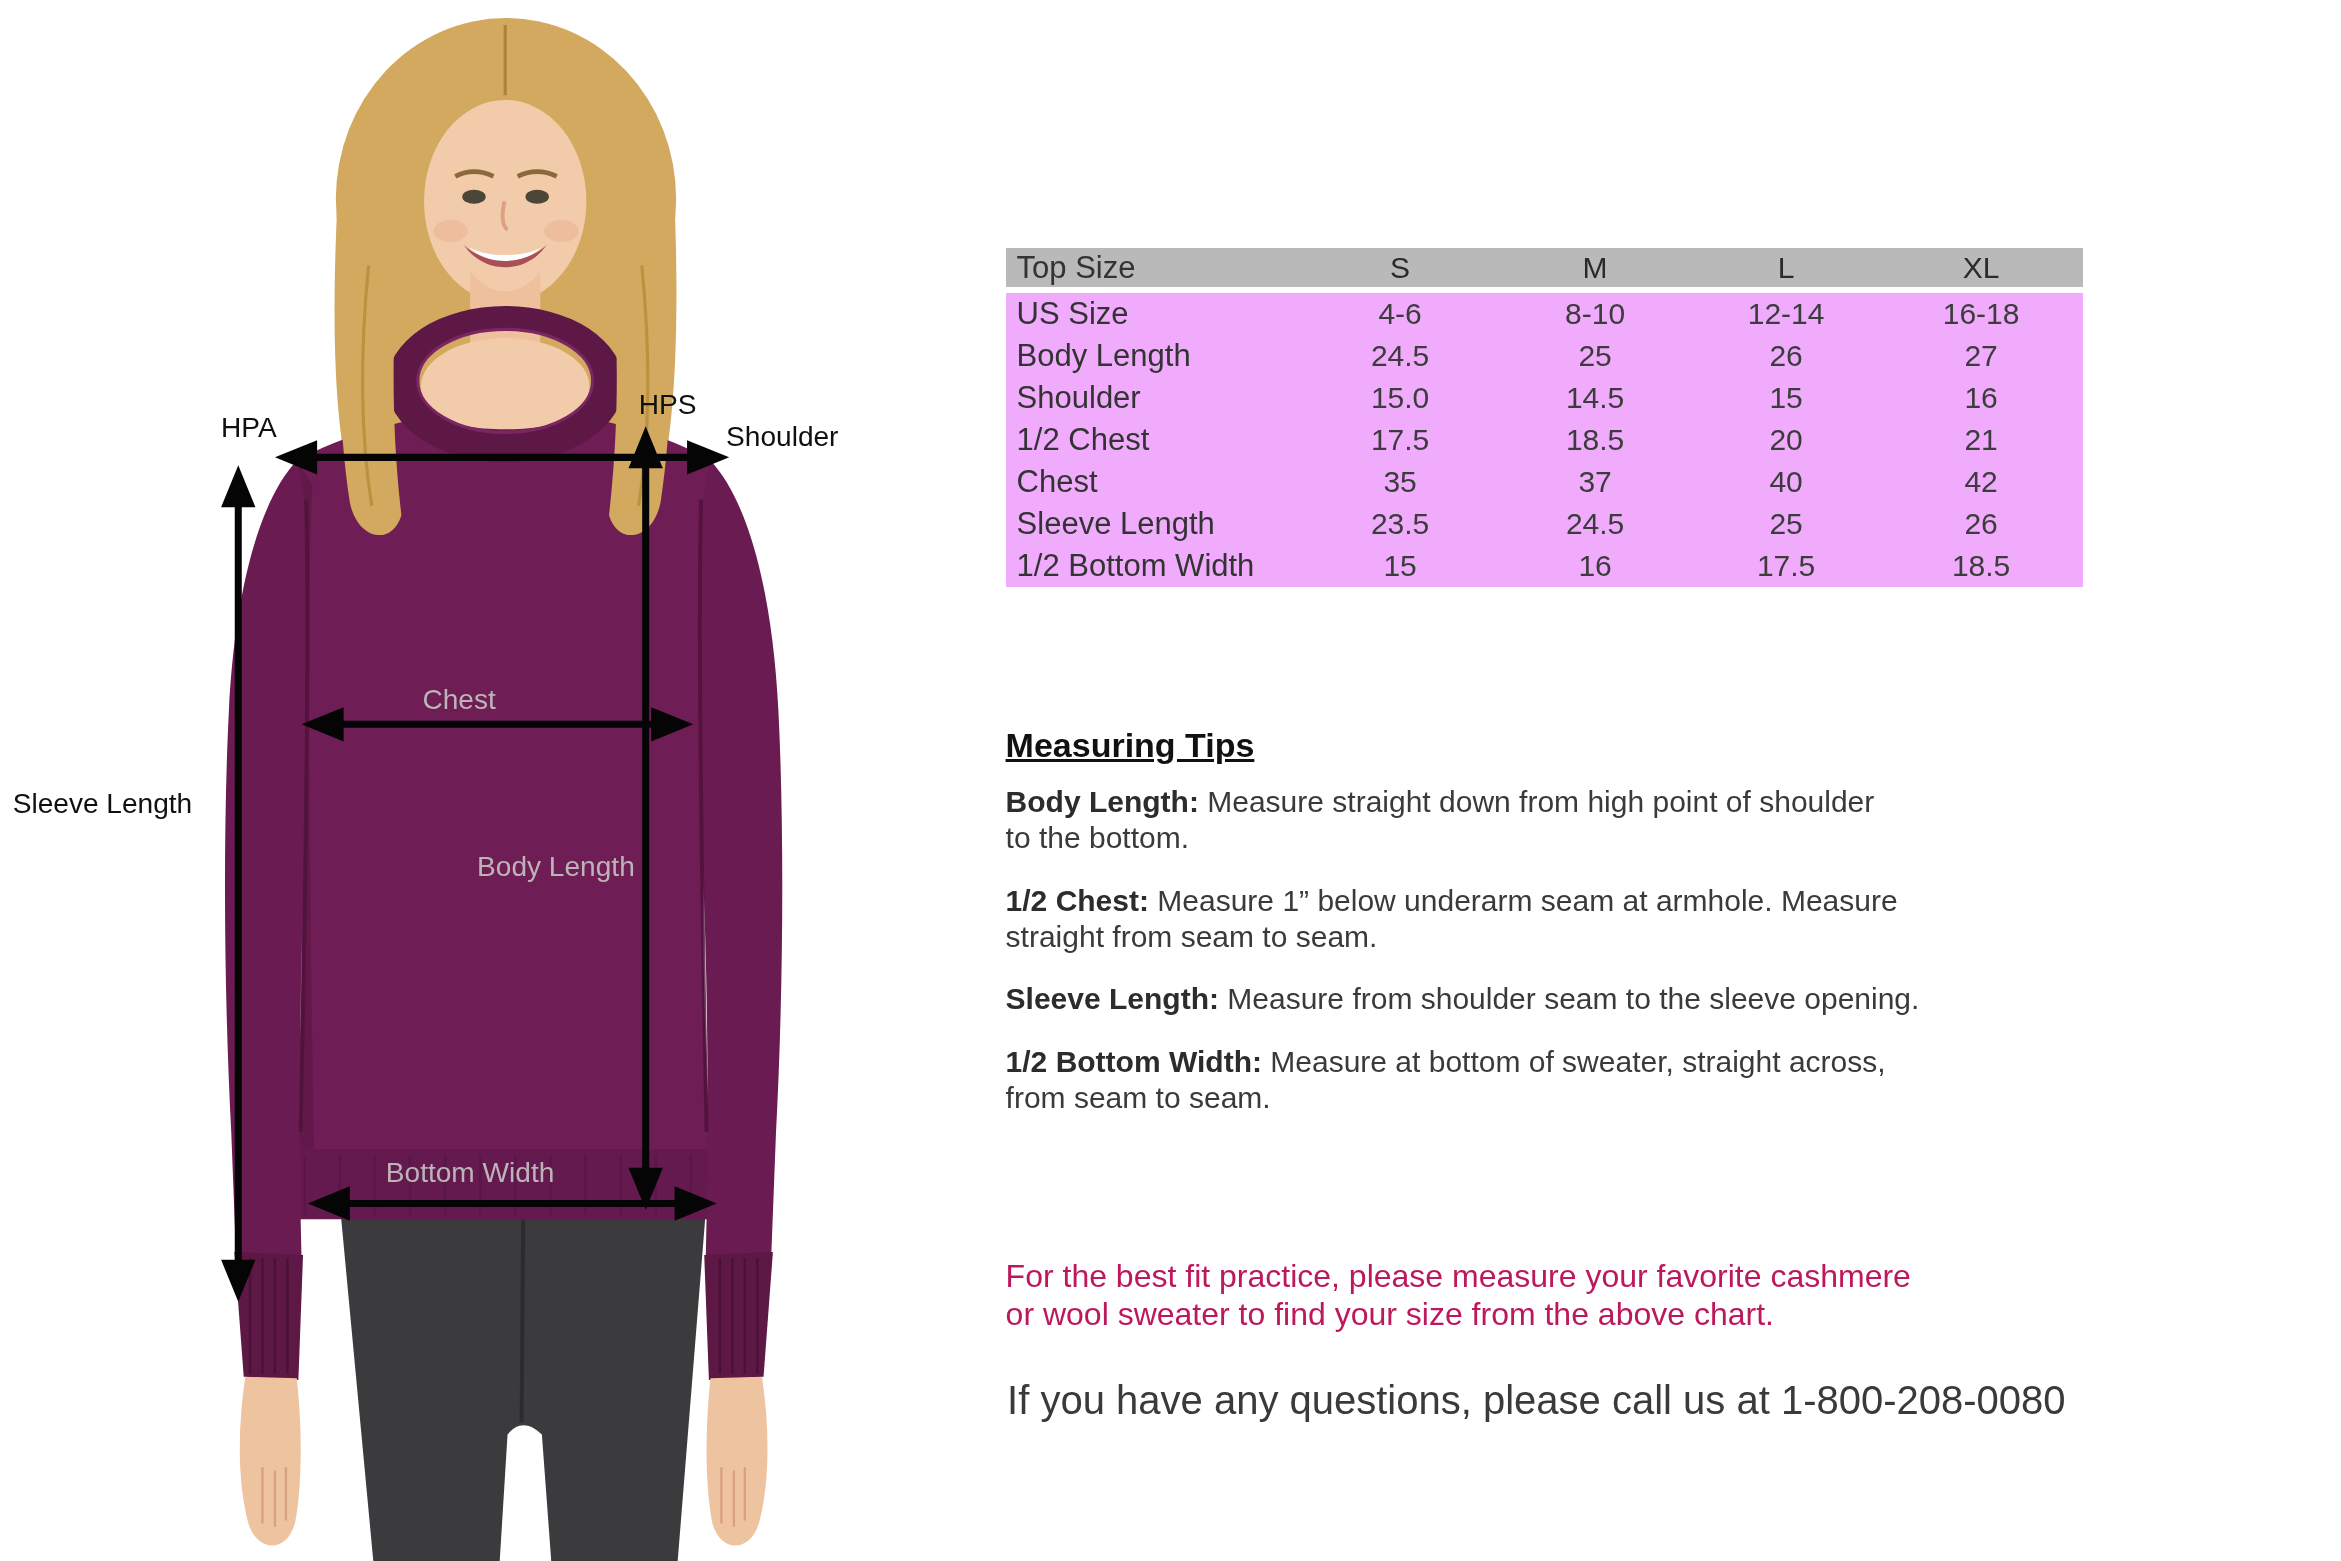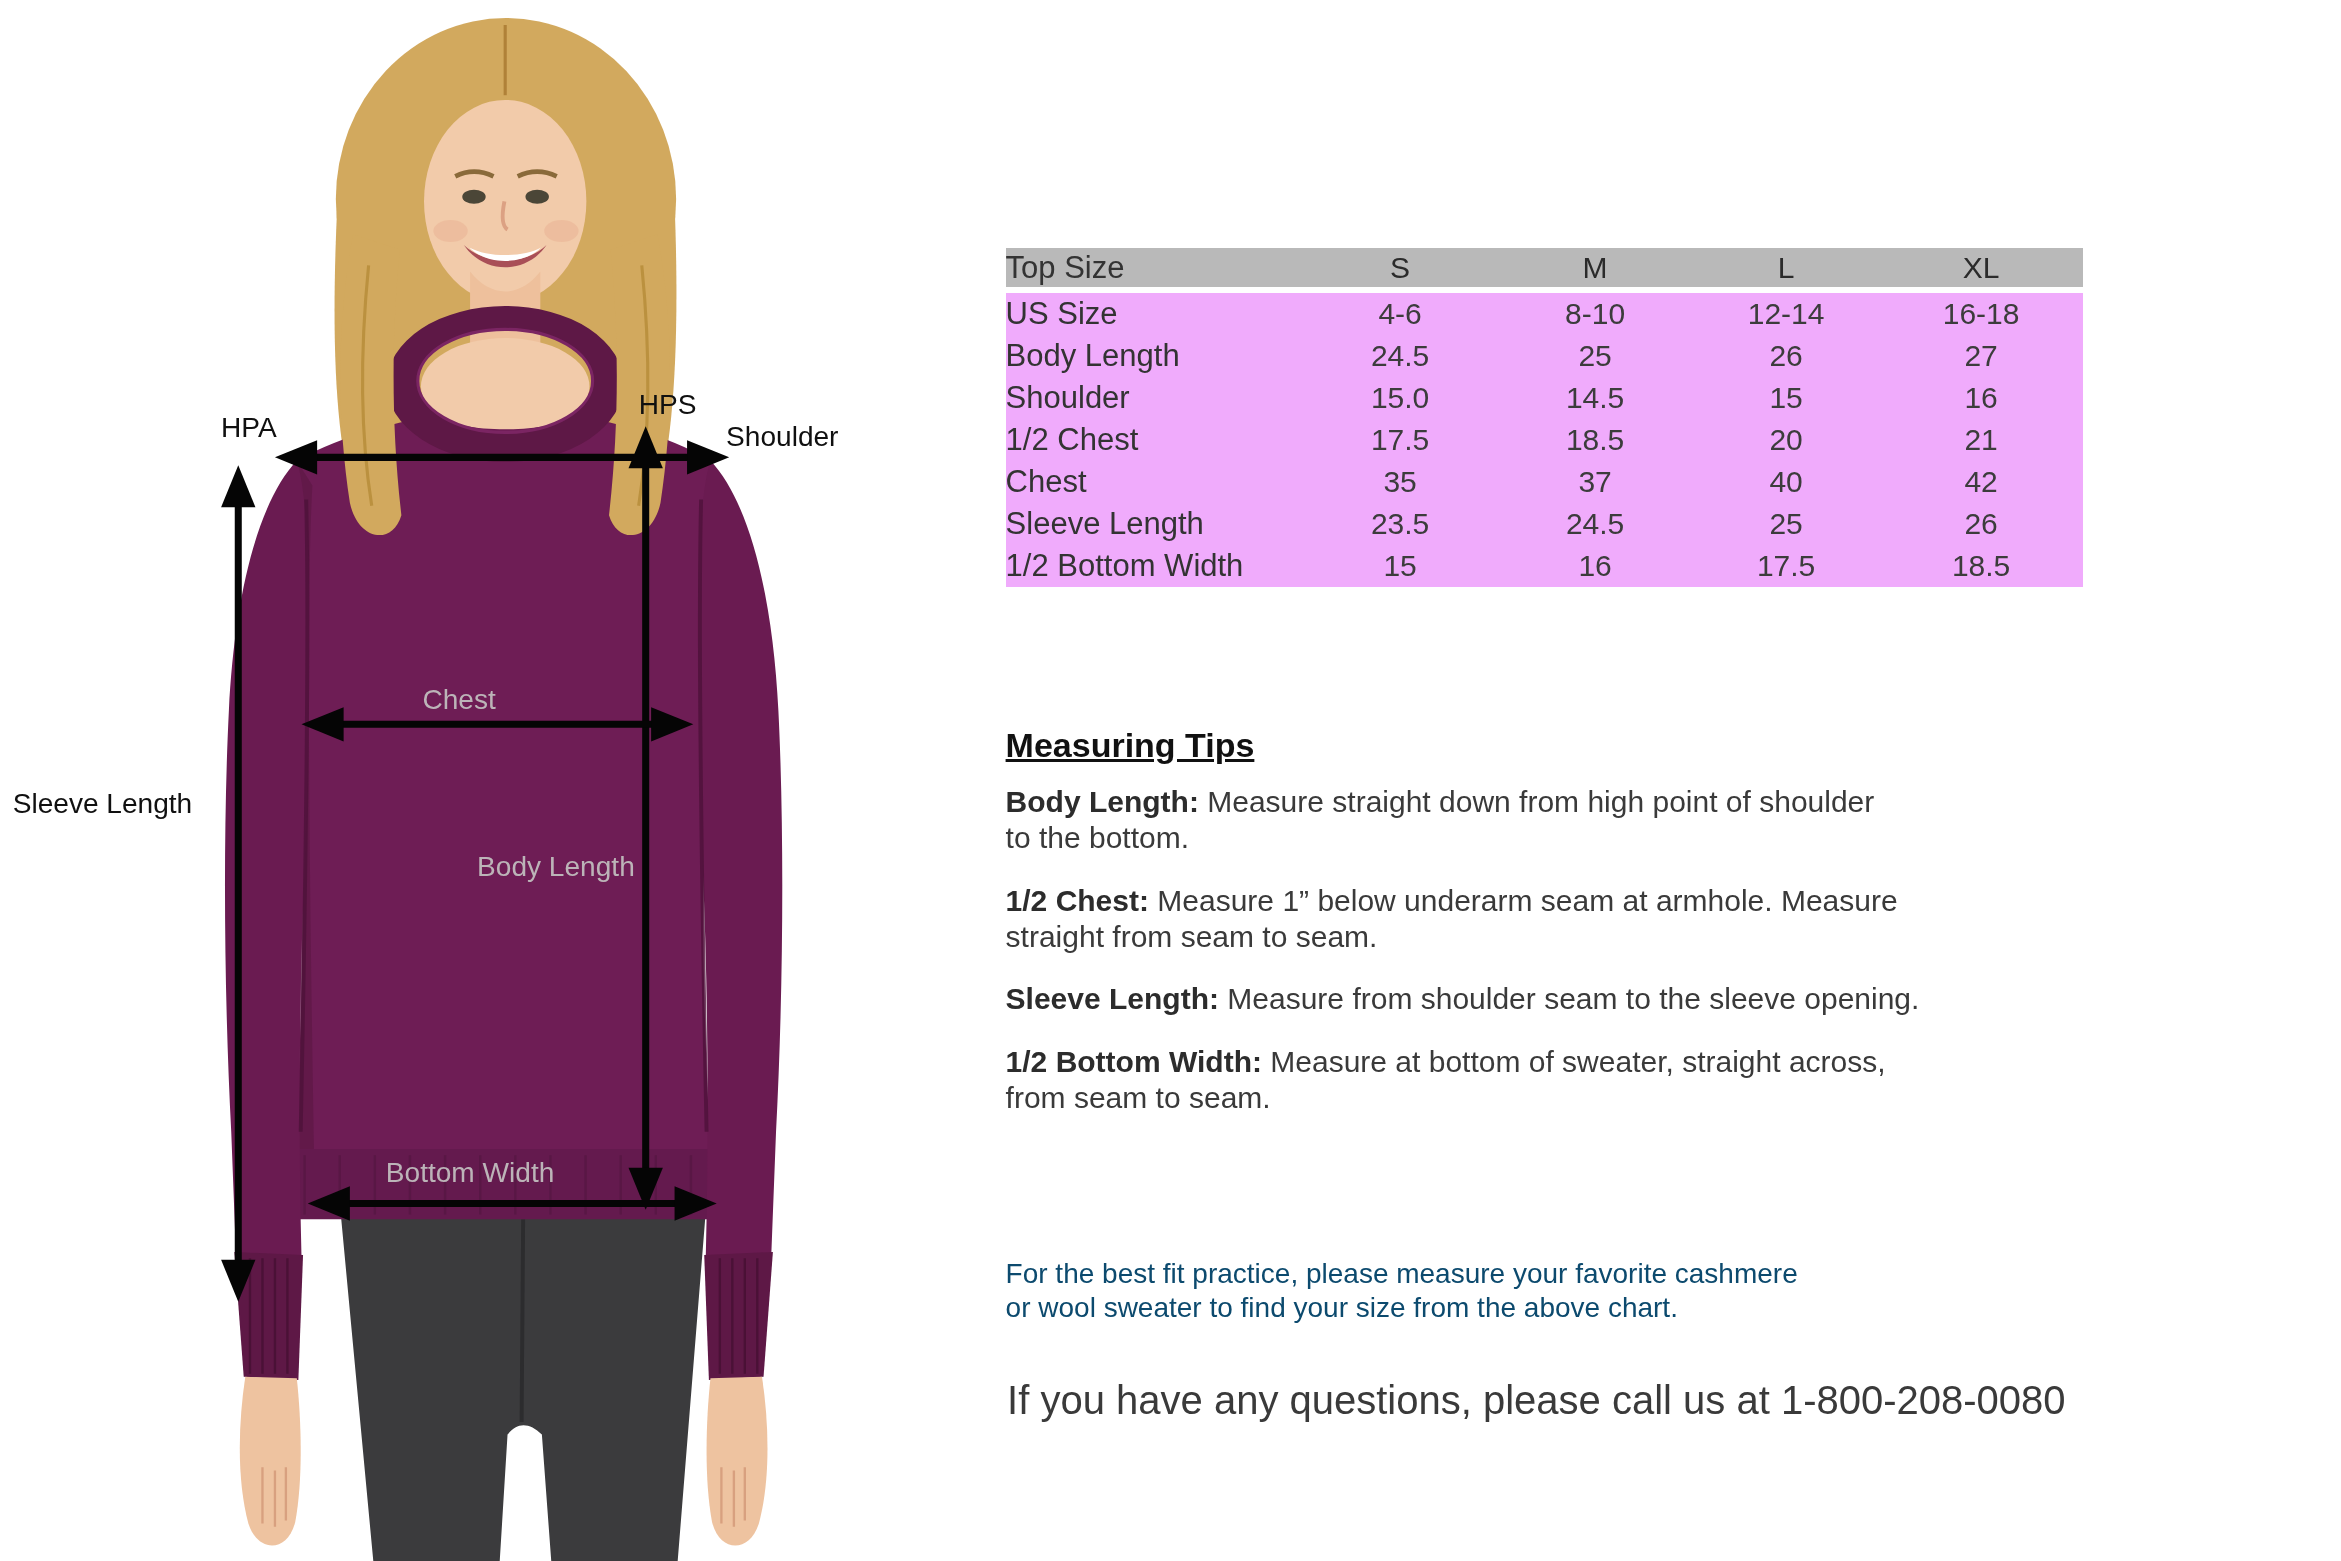--- a/index.html
+++ b/index.html
@@ -8,26 +8,26 @@
   .figure-svg{position:absolute;left:0;top:0;}
   .right-panel{position:absolute;left:1004px;top:0;width:1171px;height:1561px;}
   .chart-title{position:absolute;left:1.6px;top:175px;font-size:37px;font-weight:bold;color:#111111;letter-spacing:0px;}
   .size-table{position:absolute;left:1.6px;top:248px;width:1077px;}
   .t-head,.t-row{display:grid;grid-template-columns:297px 195px 195px 187px 203px;align-items:center;}
   .t-head{height:39px;background:#b9b9b9;margin-bottom:6.2px;}
   .t-body{background:#f0abfc;}
   .t-row{height:42px;}
   .cell{text-align:center;font-size:30px;color:#3c3c3c;}
   .cell.hdr{color:#2b2b2b;}
-  .cell.lbl{text-align:left;font-size:31px;color:#333333;}
+  .cell.lbl{text-align:left;padding-left:11px;font-size:31px;color:#333333;}
   .tips-title{position:absolute;left:1.6px;top:726px;font-size:34px;font-weight:bold;color:#111111;text-decoration:underline;}
   .tips{position:absolute;left:1.6px;top:784px;width:1155px;}
   .tips p{margin:0 0 26.5px 0;font-size:30px;line-height:1.2;color:#3a3a3a;white-space:pre-line;}
   .tips strong{color:#2c2c2c;text-align:right;}
-  .foot-note{position:absolute;left:1.6px;top:1257px;width:1155px;font-size:28px;line-height:1.2;color:#0c4a6e;white-space:pre-line;margin:0;}
+  .foot-note{position:absolute;left:1.6px;top:1257px;width:1155px;font-size:32px;line-height:1.2;color:#be185d;white-space:pre-line;margin:0;}
   .contact-note{position:absolute;left:3.1px;top:1376px;width:1155px;font-size:40px;line-height:1.2;color:#3a3a3a;margin:0;}
   .figure-svg text{font-family:"Liberation Sans","DejaVu Sans",sans-serif;}
 </style>
 </head>
 <body>
 
 <div class="canvas">
 
   <svg class="figure-svg" width="898" height="1561" viewBox="0 0 1150 2000">
 

